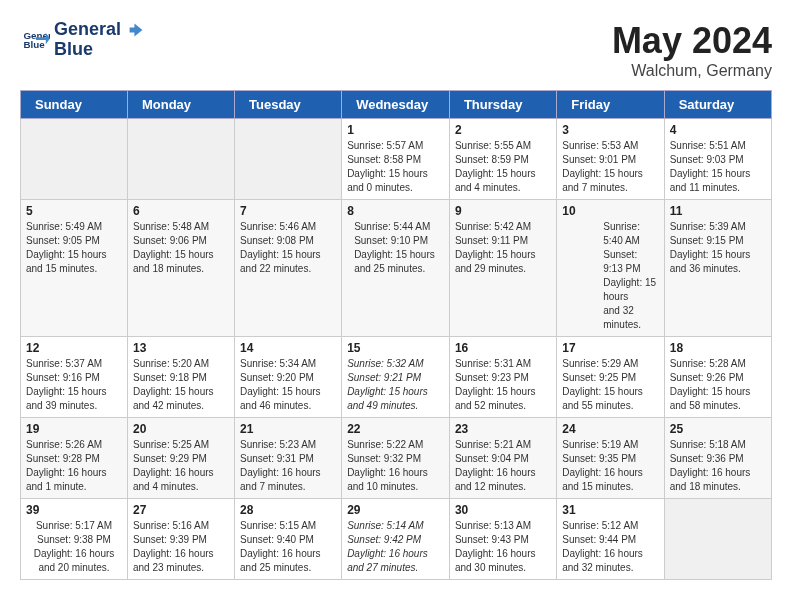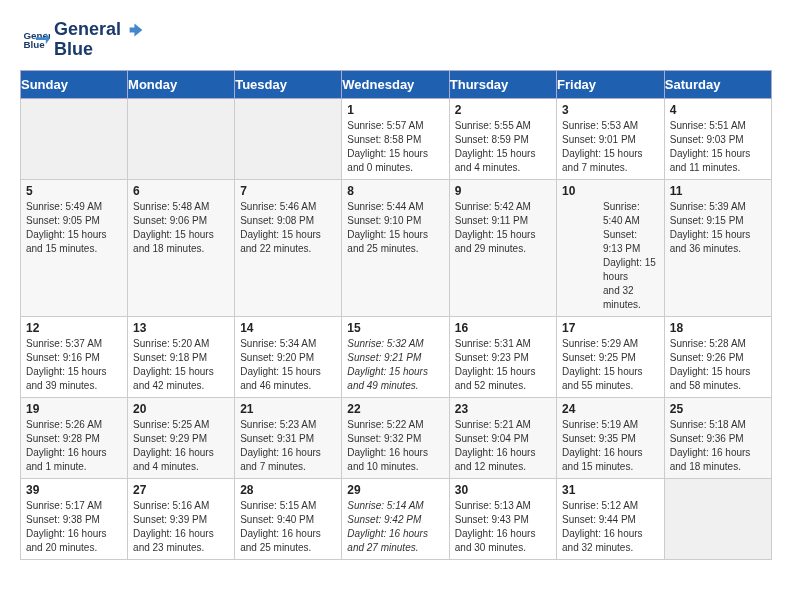--- a/index.html
+++ b/index.html
@@ -40,21 +40,21 @@
     .calendar {
       width: 100%;
       border-collapse: collapse;
       border: 1px solid #ccc;
     }
     .calendar th {
       background-color: #2060b0;
       color: #fff;
       font-size: 13px;
       font-weight: bold;
-      padding: 6px 0;
+      padding: 6px 14px;
       text-align: left;
       border: 1px solid #aac;
     }
     .calendar td {
       vertical-align: top;
       border: 1px solid #ccc;
       padding: 4px 5px;
       font-size: 10.5px;
       color: #222;
       width: 108px;
@@ -92,20 +92,24 @@
     <div style="margin-left:4px;">
       <div style="font-size:18px; font-weight:bold; color:#1a3a6b; line-height:1.1;">
         <span>General</span>
         <svg width="16" height="16" viewBox="0 0 20 20" style="display:inline-block; vertical-align:middle; margin-left:2px;">
           <polygon points="8,2 18,10 8,18 8,13 2,13 2,7 8,7" fill="#4488cc"></polygon>
         </svg>
       </div>
       <div style="font-size:18px; font-weight:bold; color:#1a3a6b; line-height:1.1;">Blue</div>
     </div>
   </div>
+  <div class="title-block">
+    <div class="month-title">May 2024</div>
+    <div class="location">Walchum, Germany</div>
+  </div>
 </div>
 
 <table class="calendar">
   <thead>
     <tr>
     <th>Sunday</th>
         <th>Monday</th>
         <th>Tuesday</th>
         <th>Wednesday</th>
         <th>Thursday</th>
@@ -164,21 +168,21 @@
         </td>
         <td>
           <div class="day-num">7</div>
           <div class="day-info" style="white-space: pre-line;">Sunrise: 5:46 AM
 Sunset: 9:08 PM
 Daylight: 15 hours
 and 22 minutes.</div>
         </td>
         <td>
           <div class="day-num">8</div>
-          <div class="day-info" style="white-space: pre-line;">Sunrise: 5:44 AM
+          <div class="day-info" style="white-space: pre-line; margin-left: 7px;">Sunrise: 5:44 AM
 Sunset: 9:10 PM
 Daylight: 15 hours
 and 25 minutes.</div>
         </td>
         <td>
           <div class="day-num">9</div>
           <div class="day-info" style="white-space: pre-line;">Sunrise: 5:42 AM
 Sunset: 9:11 PM
 Daylight: 15 hours
 and 29 minutes.</div>
@@ -296,21 +300,21 @@
           <div class="day-num">25</div>
           <div class="day-info" style="white-space: pre-line;">Sunrise: 5:18 AM
 Sunset: 9:36 PM
 Daylight: 16 hours
 and 18 minutes.</div>
         </td>
       </tr>
       <tr>
         <td>
           <div class="day-num">39</div>
-          <div class="day-info" style="white-space: pre-line;">Sunrise: 5:17 AM
+          <div class="day-info" style="white-space: pre-line; text-align: center;">Sunrise: 5:17 AM
 Sunset: 9:38 PM
 Daylight: 16 hours
 and 20 minutes.</div>
         </td>
         <td>
           <div class="day-num">27</div>
           <div class="day-info" style="white-space: pre-line;">Sunrise: 5:16 AM
 Sunset: 9:39 PM
 Daylight: 16 hours
 and 23 minutes.</div>

